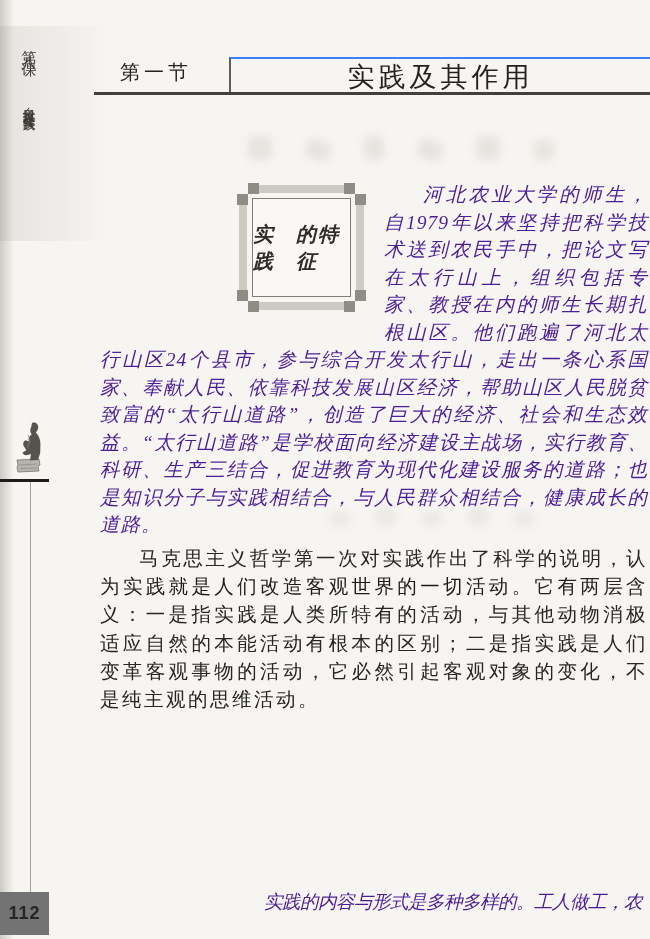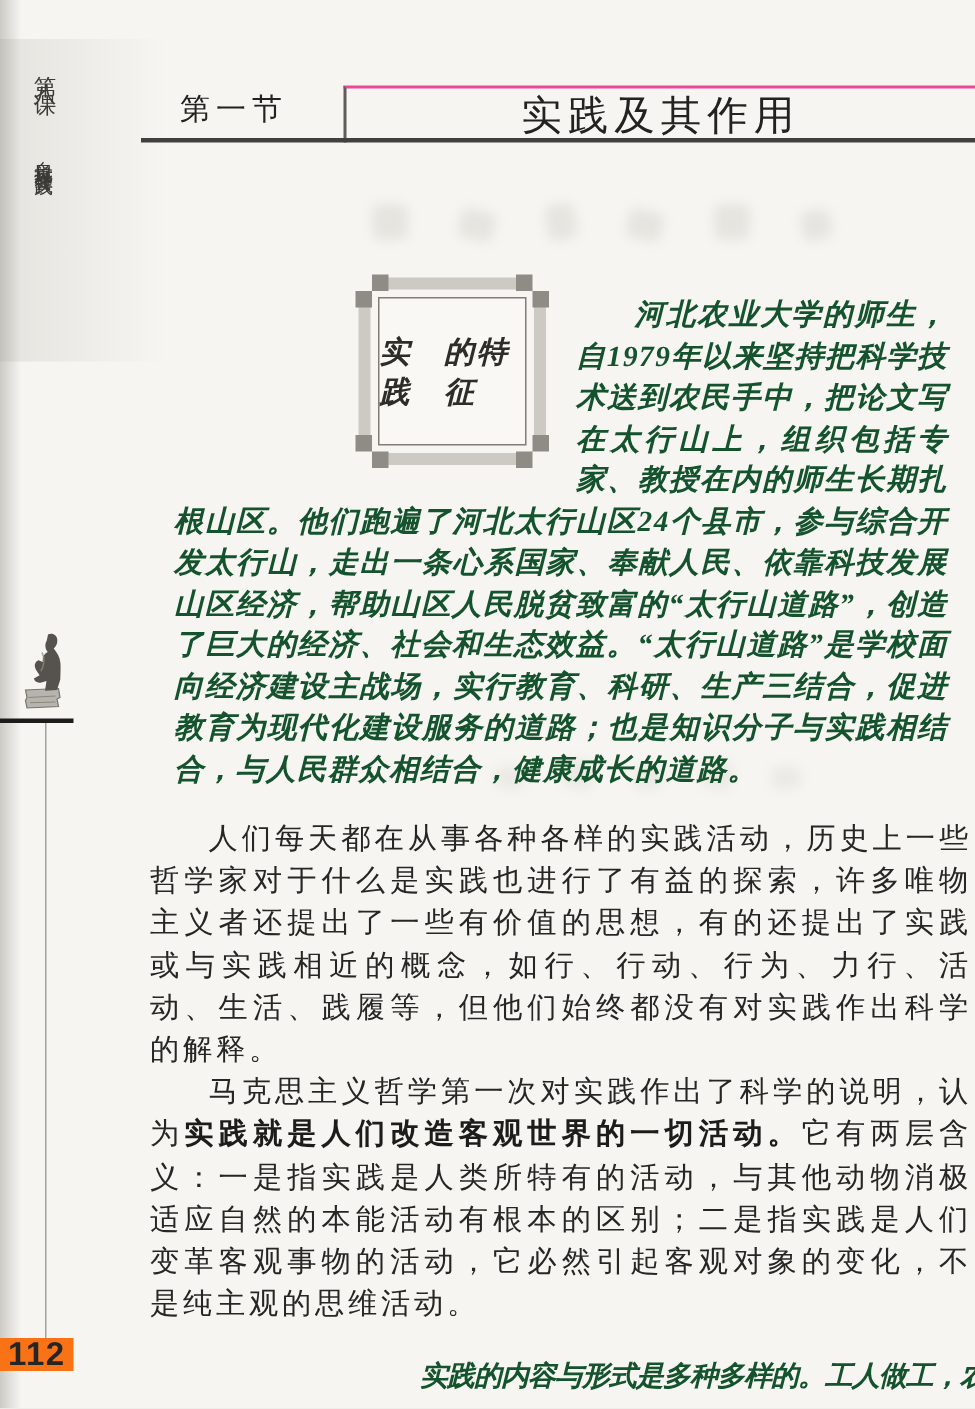--- a/index.html
+++ b/index.html
@@ -17,31 +17,31 @@
   .sidebar { position:absolute; left:19px; top:38px;
     writing-mode:vertical-rl; text-orientation:upright;
     font-family:"Liberation Serif", serif; color:#3b3a36; }
   .sidebar .lesson { font-size:15px; letter-spacing:6px; }
   .sidebar .lesson-title { font-size:12.5px; letter-spacing:1.5px; padding-top:24px; }
 
   
   .thinker { position:absolute; left:10px; top:421px; width:38px; height:57px; }
   .statue-rule { position:absolute; left:0; top:479px; width:49px; height:3px; background:#1d1c1a; }
   .vert-rule { position:absolute; left:30px; top:482px; width:1px; height:410px; background:#a3a19b; }
-  .pagenum-bar { position:absolute; left:0; top:892px; width:49px; height:22px; background:#f97316;
+  .pagenum-bar { position:absolute; left:0; top:892px; width:49px; height:43px; background:#737373;
     display:flex; align-items:center; justify-content:center;
-    font-family:"Liberation Sans", sans-serif; font-size:22px; font-weight:700;
+    font-family:"Liberation Sans", sans-serif; font-size:18px; font-weight:700;
     color:#262523; letter-spacing:1px; }
 
   
   .section-label { position:absolute; left:120px; top:59px;
     font-family:"DejaVu Sans", sans-serif; font-size:20px; font-weight:500;
     letter-spacing:4px; color:#232220; }
   .title-box { position:absolute; left:229px; top:57px; right:0; height:36px;
-    border-top:2px solid #ec4899; border-left:2px solid #5e5d5a;
+    border-top:2px solid #3b82f6; border-left:2px solid #5e5d5a;
     display:flex; align-items:center; justify-content:center; }
   .title-box span { font-family:"DejaVu Sans", sans-serif; font-size:27px; font-weight:500;
     letter-spacing:4px; color:#232220; }
   .header-rule { position:absolute; left:94px; top:92px; width:556px; height:3px; background:#42403e; }
 
   
   .ghost { position:absolute; filter:blur(4px); opacity:.15; }
   .ghost i { display:inline-block; width:24px; height:24px; margin-right:34px;
     background:#8a887f; border-radius:5px; }
   .ghost i:nth-child(2n){ transform:rotate(12deg); height:20px; }
@@ -61,27 +61,27 @@
   .sq { position:absolute; width:11px; height:11px; background:#8f8c86; }
   .sq-a{left:11px;top:0;} .sq-b{right:11px;top:0;} .sq-c{left:11px;bottom:0;} .sq-d{right:11px;bottom:0;}
   .sq-e{left:0;top:11px;} .sq-f{right:0;top:11px;} .sq-g{left:0;bottom:11px;} .sq-h{right:0;bottom:11px;}
   .feature-inner { position:absolute; inset:15px; border:1.5px solid #807d77;
     background:rgba(250,249,246,.65);
     display:flex; flex-direction:row; align-items:center; justify-content:center; gap:7px; }
   .feature-inner span { font-family:"Liberation Serif", serif; font-style:italic; font-weight:700;
     font-size:20px; letter-spacing:2px; color:#2e2d29; }
 
   .kai { font-family:"Liberation Serif", serif; font-style:italic;
-    font-size:19.5px; line-height:27.5px; letter-spacing:1px; color:#14532d;
-    text-align:justify; text-indent:2em; margin:16px;font-weight:bold; }
+    font-size:19.5px; line-height:27.5px; letter-spacing:1px; color:#4c1d95;
+    text-align:justify; text-indent:2em; margin:0; }
 
   .body-block { position:absolute; left:100px; top:545px; width:548px; }
   .song { font-family:"DejaVu Serif", serif; font-size:19.5px; line-height:28.2px;
     letter-spacing:2.5px; color:#272624; text-align:justify; text-indent:2em; margin:0; }
-  .song b { font-weight:700; color:#1d1c1a; }
+  .song b { font-weight:400; color:#1d1c1a; }
 
   .p-last { position:absolute; left:100px; top:889px; width:560px;
     white-space:nowrap; text-indent:164px; font-size:18.5px; letter-spacing:-0.5px; }
 </style>
 </head>
 <body>
 
 <div class="page">
 
   <div class="left-shade"></div>
@@ -133,19 +133,18 @@
       <i class="sq sq-h"></i>
       <div class="feature-inner">
         <span>实践</span>
         <span>的特征</span>
       </div>
     </div>
     <p class="kai">河北农业大学的师生，自1979年以来坚持把科学技术送到农民手中，把论文写在太行山上，组织包括专家、教授在内的师生长期扎根山区。他们跑遍了河北太行山区24个县市，参与综合开发太行山，走出一条心系国家、奉献人民、依靠科技发展山区经济，帮助山区人民脱贫致富的“太行山道路”，创造了巨大的经济、社会和生态效益。“太行山道路”是学校面向经济建设主战场，实行教育、科研、生产三结合，促进教育为现代化建设服务的道路；也是知识分子与实践相结合，与人民群众相结合，健康成长的道路。</p>
   </div>
 
   <div class="body-block">
-    <p class="song">人们每天都在从事各种各样的实践活动，历史上一些哲学家对于什么是实践也进行了有益的探索，许多唯物主义者还提出了一些有价值的思想，有的还提出了实践或与实践相近的概念，如行、行动、行为、力行、活动、生活、践履等，但他们始终都没有对实践作出科学的解释。</p>
     <p class="song"><span>马克思主义哲学第一次对实践作出了科学的说明，认为</span><b>实践就是人们改造客观世界的一切活动。</b><span>它有两层含义：一是指实践是人类所特有的活动，与其他动物消极适应自然的本能活动有根本的区别；二是指实践是人们变革客观事物的活动，它必然引起客观对象的变化，不是纯主观的思维活动。</span></p>
   </div>
 
   <p class="kai p-last">实践的内容与形式是多种多样的。工人做工，农</p>
 
 </div>
 
 </body></html>

